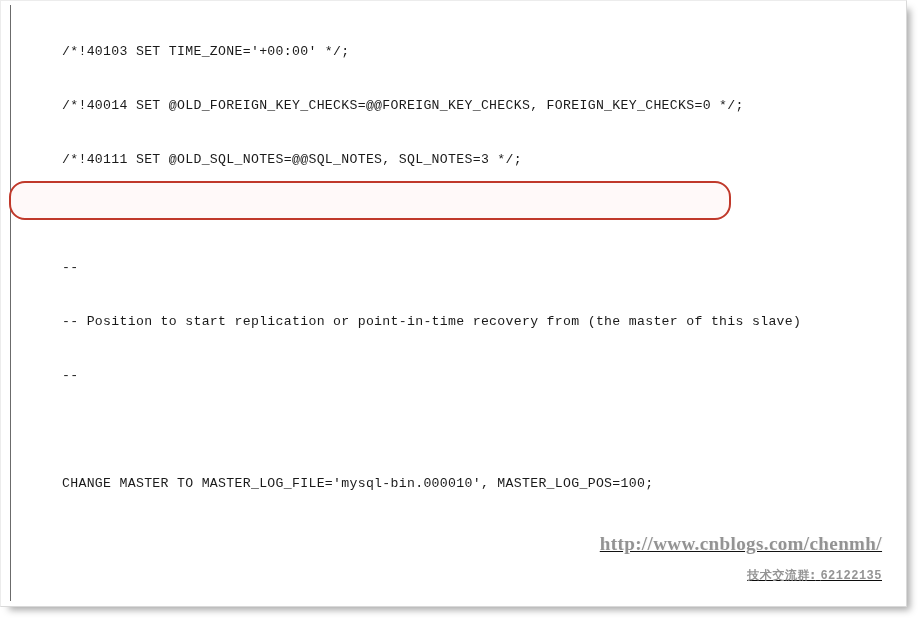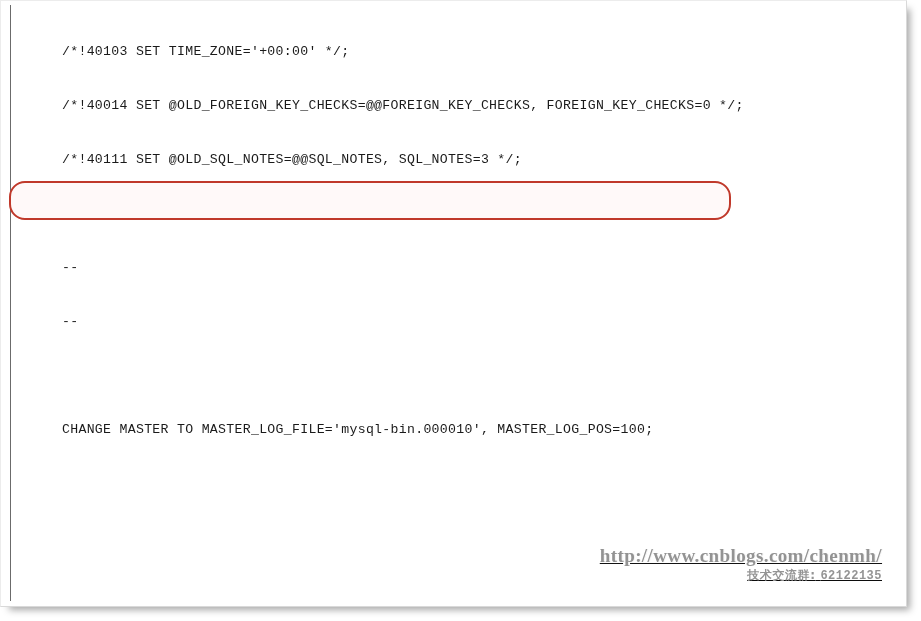--- a/index.html
+++ b/index.html
@@ -93,21 +93,21 @@
     font-family: "Liberation Serif", "DejaVu Serif", serif;
     font-size: 19px;
     font-weight: 700;
     color: #8a8a8a;
     letter-spacing: 0.4px;
     text-shadow: 0 1px 0 #ffffff, 1px 0 0 #f2f2f2;
     opacity: 0.92;
     line-height: 20px;
   }
   .watermark .wm-sub {
-    margin-top: 2px;
+    margin-top: 14px;
     font-family: "DejaVu Sans", "Liberation Sans", sans-serif;
     font-size: 12px;
     font-weight: 700;
     color: #8f8f8f;
     letter-spacing: 0.6px;
     text-shadow: 0 1px 0 #ffffff;
     opacity: 0.95;
     line-height: 15px;
   }
   .watermark .wm-sub .qq {
@@ -123,20 +123,21 @@
   <div class="sheet">
 
     <div class="gutter-rule"></div>
 
     <div class="code">
       <div class="ln">/*!40103 SET TIME_ZONE='+00:00' */;</div>
       <div class="ln">/*!40014 SET @OLD_FOREIGN_KEY_CHECKS=@@FOREIGN_KEY_CHECKS, FOREIGN_KEY_CHECKS=0 */;</div>
       <div class="ln">/*!40111 SET @OLD_SQL_NOTES=@@SQL_NOTES, SQL_NOTES=3 */;</div>
       <div class="ln blank"></div>
       <div class="ln">--</div>
+      <div class="ln">-- Position to start replication or point-in-time recovery from (the master of this slave)</div>
       <div class="ln">--</div>
       <div class="ln blank"></div>
       <div class="ln">CHANGE MASTER TO MASTER_LOG_FILE='mysql-bin.000010', MASTER_LOG_POS=100;</div>
       
       
       
       
       
       
       

